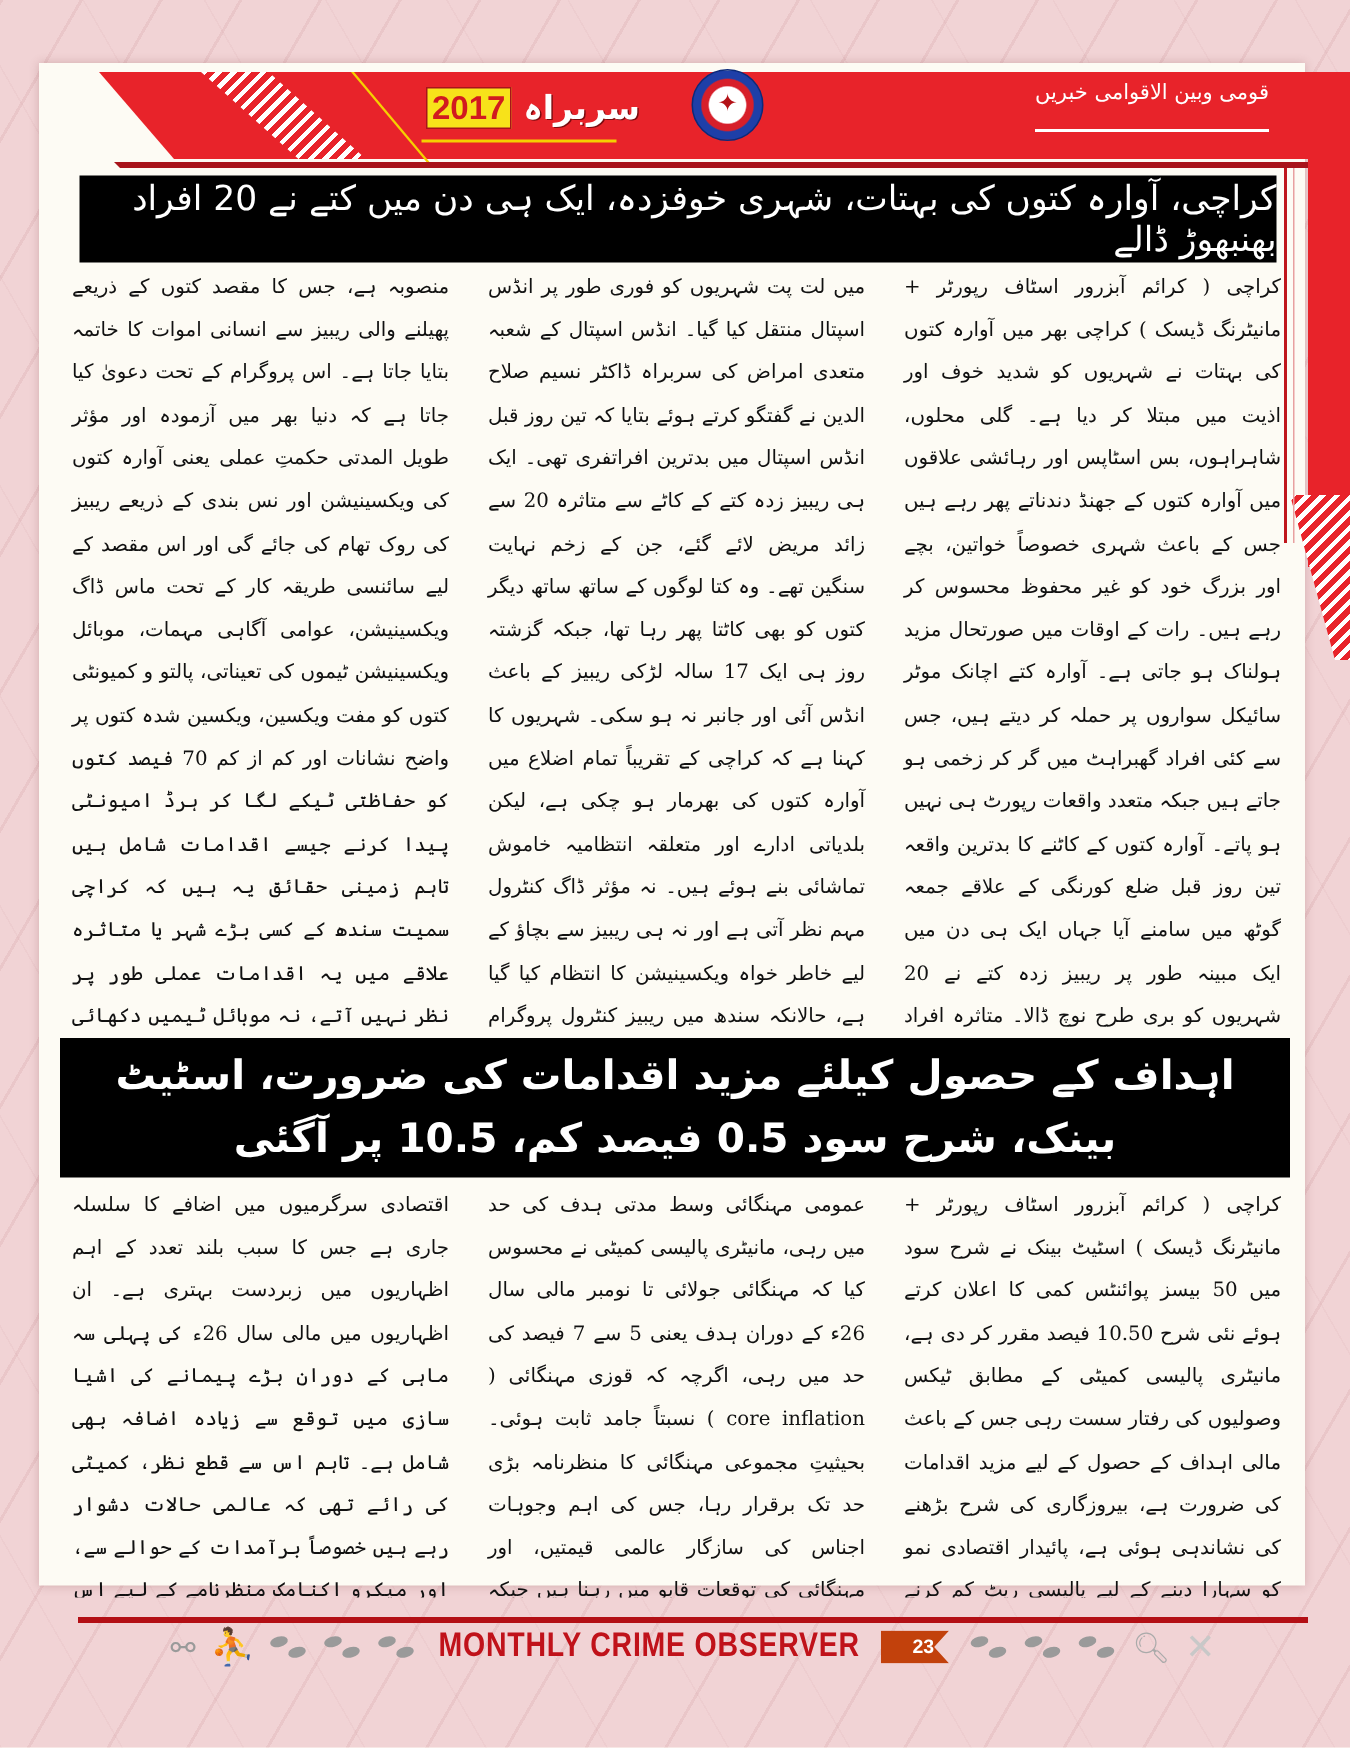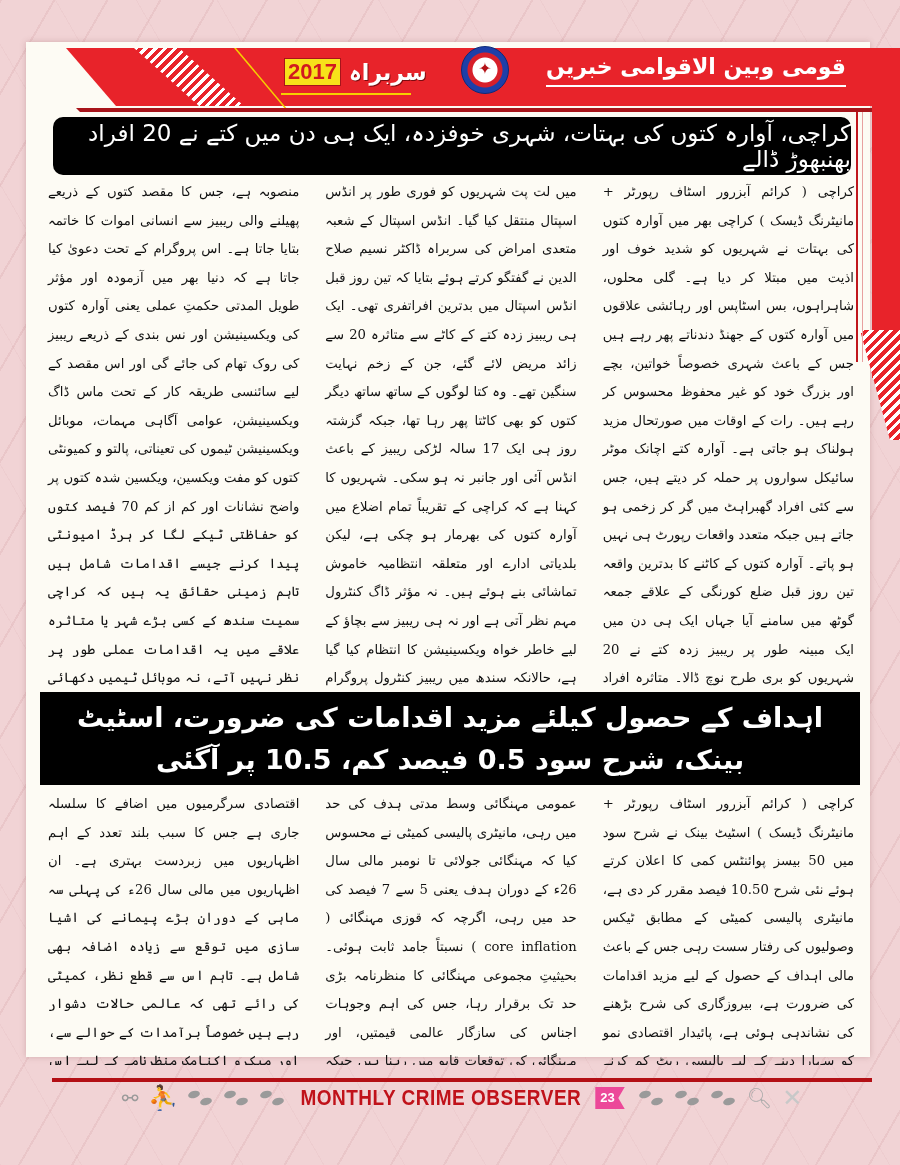--- a/index.html
+++ b/index.html
@@ -56,41 +56,41 @@
   .emblem {
     position:absolute; left:435px; top:-2px; width:46px; height:46px; border-radius:50%;
     background:radial-gradient(circle,#ffffff 0 12px,#d71f2a 13px 17px,#1e3fa8 18px 23px);
     border:1px solid #0b2a7a;
   }
   .emblem .eagle {
     position:absolute; left:13px; top:12px; width:20px; height:20px; text-align:center;
     color:#b31217; font-size:16px; line-height:20px;
   }
   .section-title {
-    position:absolute; right:54px; top:6px; color:#fff; font-size:22px; font-weight:bold;
-    border-bottom:2px solid #fff; padding-bottom:6px; direction:rtl;
+    position:absolute; right:54px; top:6px; color:#fff; font-size:14px; font-weight:normal;
+    border-bottom:2px solid #fff; padding-bottom:16px; direction:rtl;
   }
   
   .side-bar {
     position:absolute; left:872px; top:48px; width:28px; height:330px; background:#e8232a;
   }
   .side-stripes {
     position:absolute; left:860px; top:330px; width:40px; height:110px;
     background:repeating-linear-gradient(135deg,#fff 0 3px,#e8232a 3px 7px);
     clip-path:polygon(0 0,100% 0,100% 100%,30px 100%);
   }
   .side-frame {
     position:absolute; left:856px; top:112px; width:4px; height:250px;
     border-left:2px solid #c0161c; border-right:1px solid #e8a0a0;
   }
   
   .headline-1 {
     position:absolute; left:53px; top:117px; width:798px; height:58px; background:#000;
     color:#fff; font-size:23px; display:flex; align-items:center; justify-content:center;
-    direction:rtl; font-family:"DejaVu Sans", sans-serif;border-radius:10px;
+    direction:rtl; font-family:"DejaVu Sans", sans-serif;
   }
   .headline-2 {
     position:absolute; left:40px; top:692px; width:820px; height:93px; background:#000;
     color:#fff; font-size:27px; font-weight:bold; display:flex; align-items:center;
     justify-content:center; text-align:center; direction:rtl; line-height:42px;
     font-family:"DejaVu Sans", sans-serif; padding:0 12px; box-sizing:border-box;
   }
   
   .cols {
     position:absolute; display:flex; flex-direction:row-reverse; gap:18px;
@@ -110,22 +110,22 @@
   .footer {
     position:absolute; left:52px; top:1084px; width:820px; height:28px;
     display:flex; align-items:center; justify-content:center; gap:14px;
   }
   .footer-icons { display:flex; align-items:center; gap:10px; color:#9a9a9a; font-size:20px; }
   .footer-brand {
     color:#c0121a; font-family:"Liberation Sans", sans-serif; font-weight:bold;
     font-size:19px; letter-spacing:0.5px; transform:scaleY(1.2);
   }
   .page-num {
-    background:#ec4899; color:#fff; font-family:"Liberation Sans", sans-serif;
-    font-weight:bold; font-size:13px; padding:3px 10px 3px 5px; line-height:16px;
+    background:#c2410c; color:#fff; font-family:"Liberation Sans", sans-serif;
+    font-weight:bold; font-size:13px; padding:3px 10px 3px 21px; line-height:16px;
     clip-path:polygon(0 0,100% 0,78% 50%,100% 100%,0 100%);
   }
   .foot { display:inline-block; width:26px; height:16px; position:relative; }
   .foot:before, .foot:after {
     content:""; position:absolute; width:12px; height:7px; border-radius:50%; background:#9a9a9a;
   }
   .foot:before { left:0; top:1px; transform:rotate(-15deg); }
   .foot:after { left:12px; top:8px; transform:rotate(-15deg); }
 </style>
 </head>

